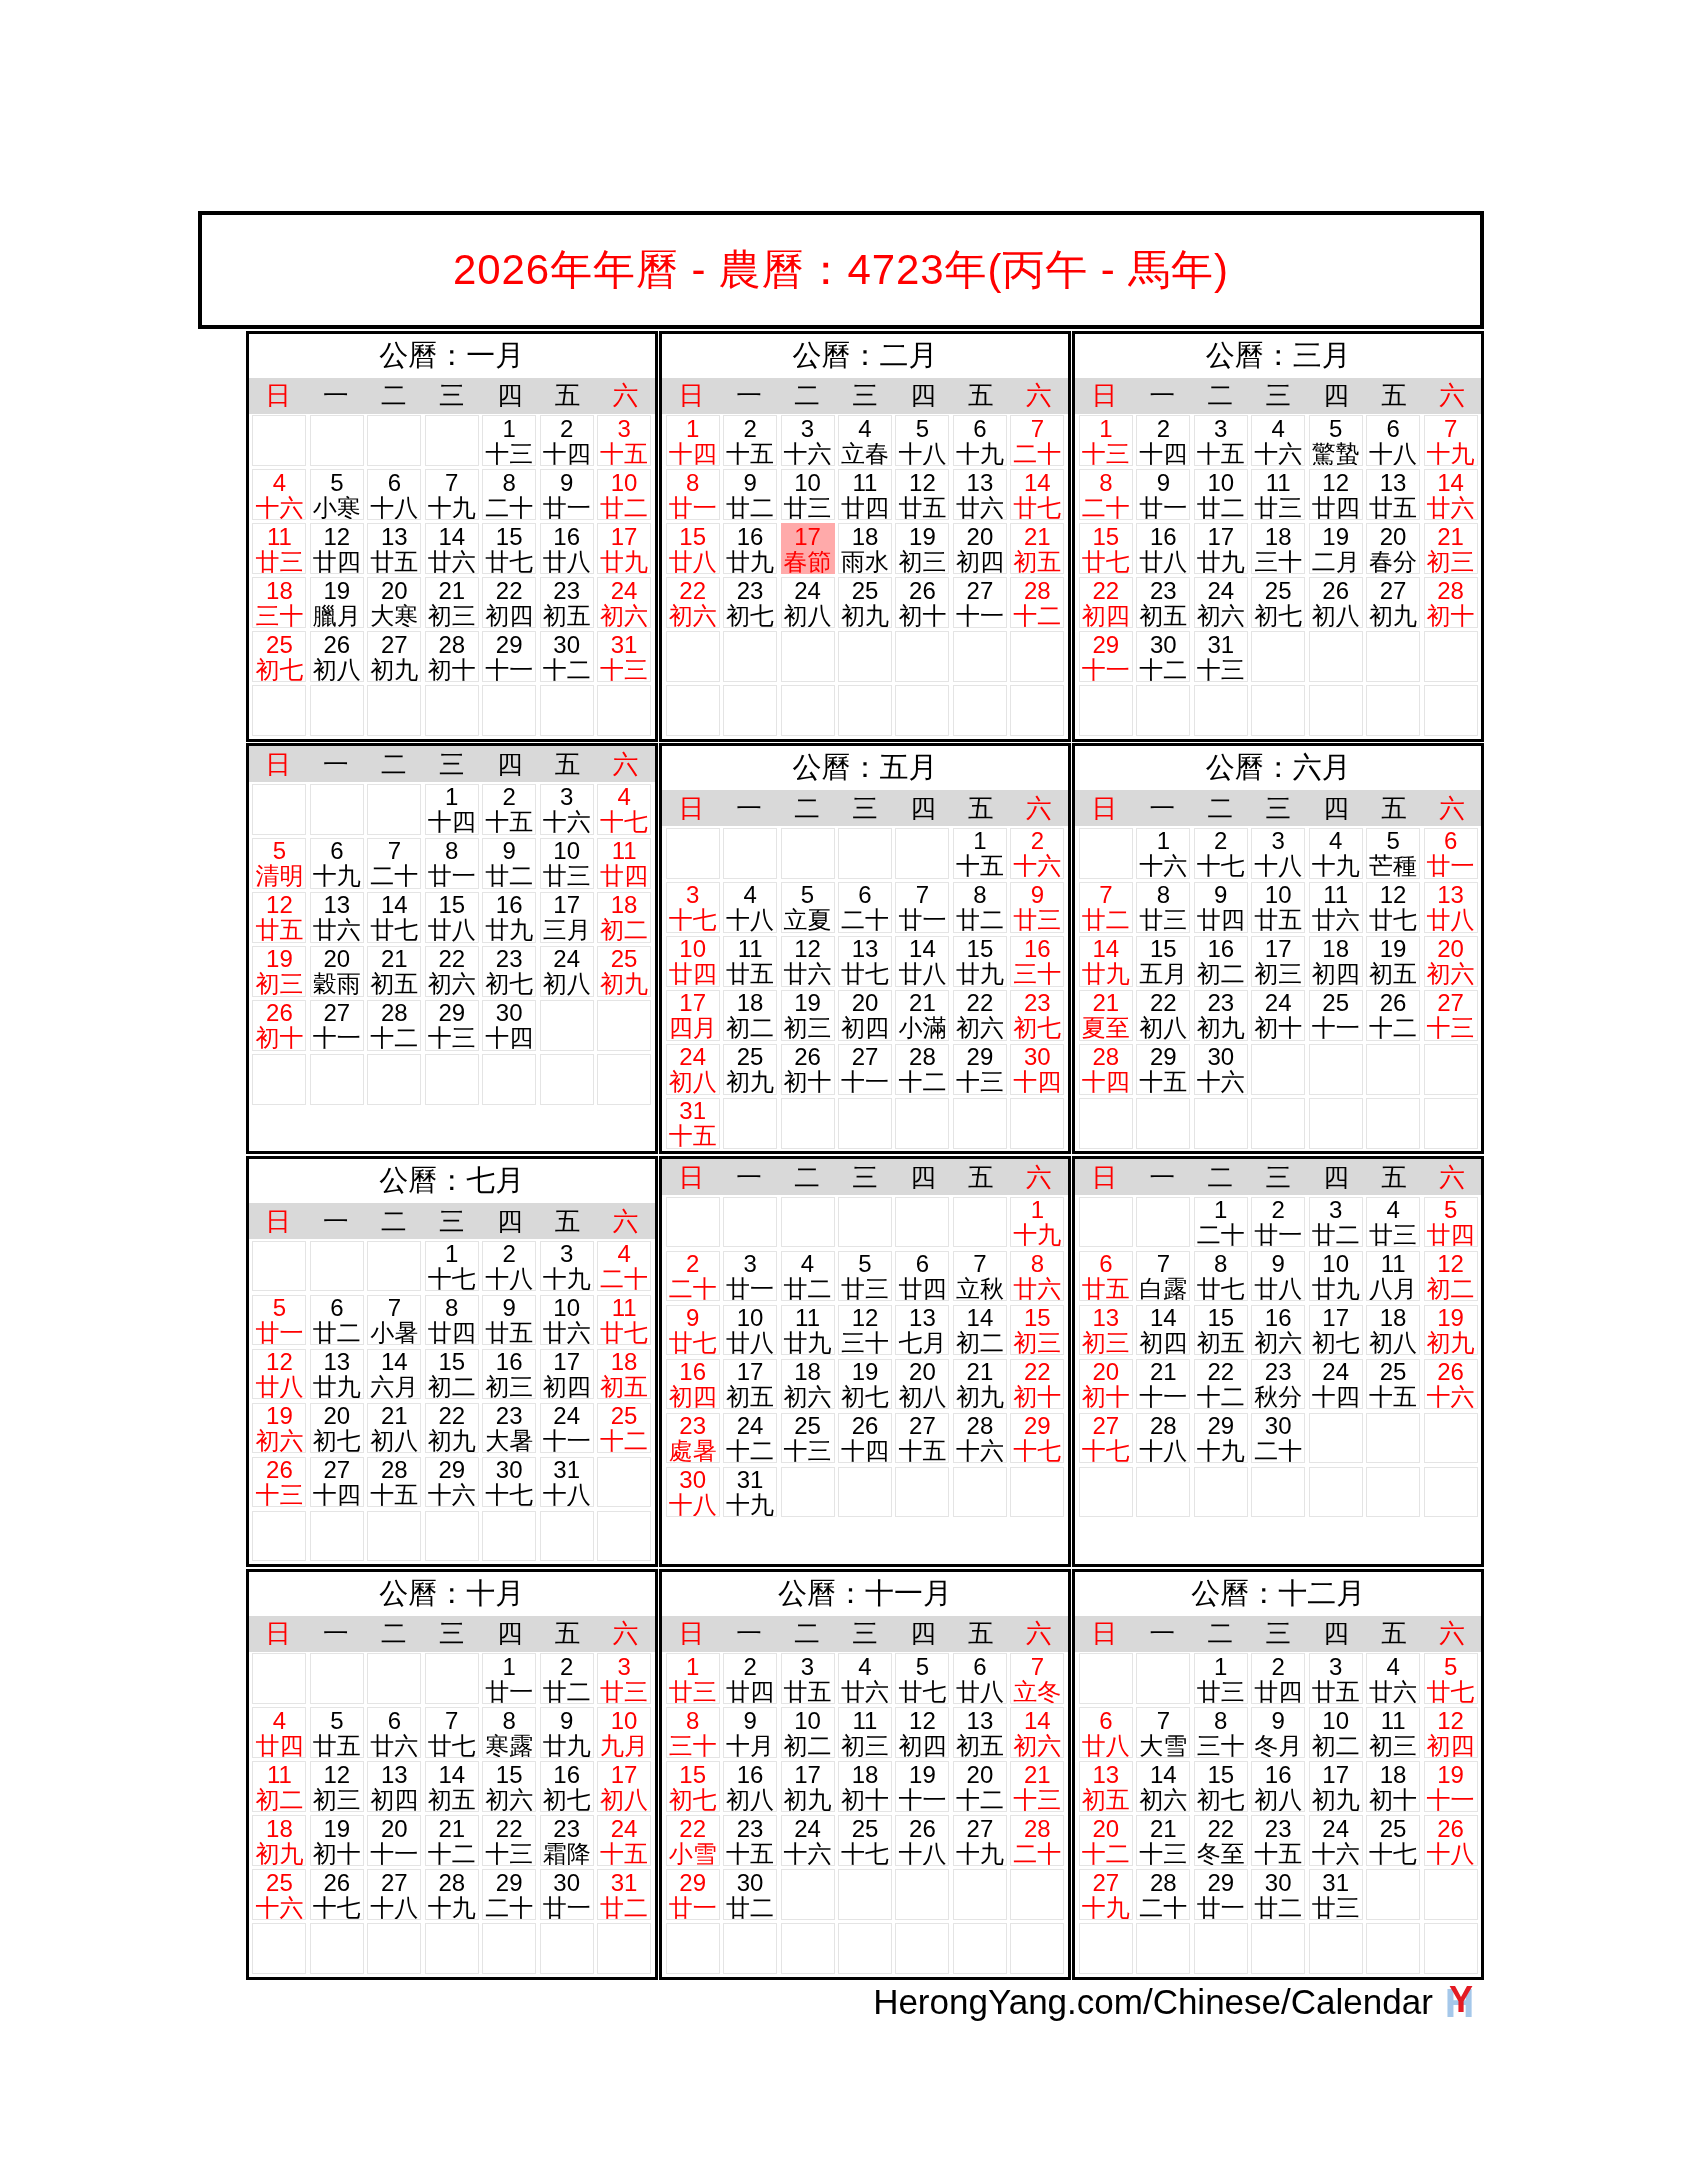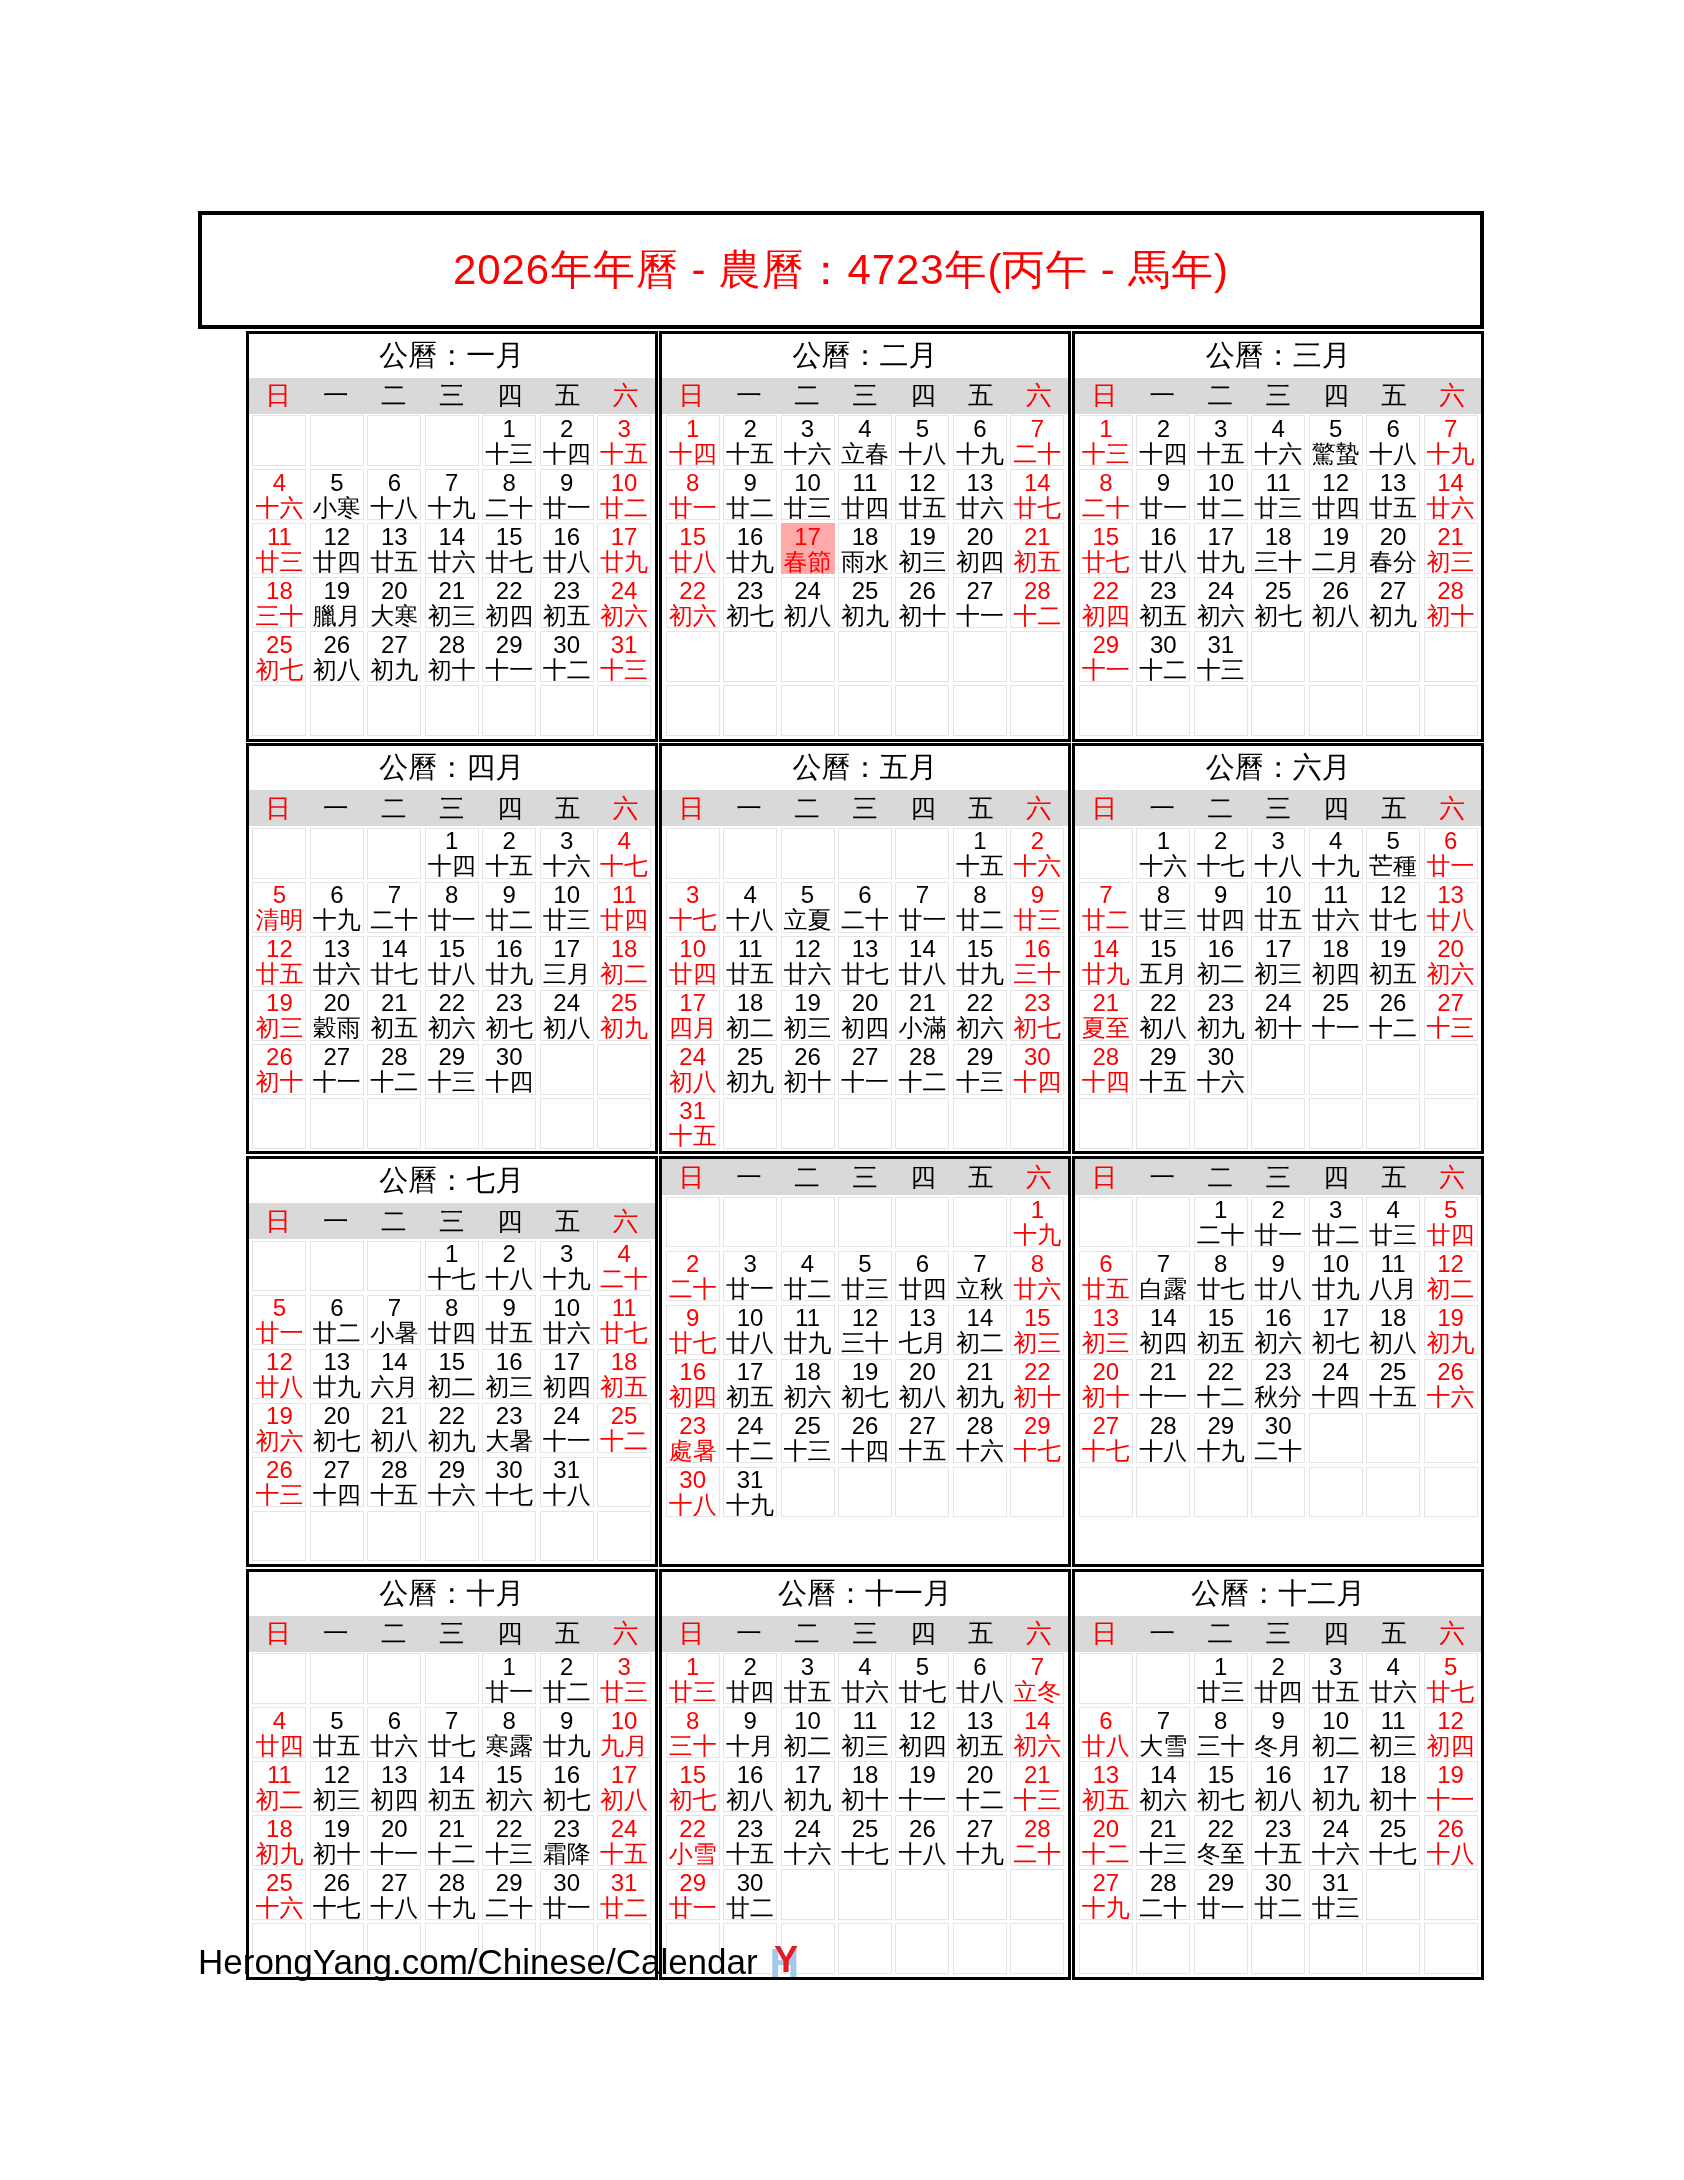--- a/index.html
+++ b/index.html
@@ -24,22 +24,22 @@
   .week{display:grid;grid-template-columns:repeat(7,1fr);height:54px;padding:0 1.7px;}
   .cell{
     margin:1.7px;border:1.7px solid #e4e4e4;background:#fff;
     display:flex;flex-direction:column;align-items:center;justify-content:center;
     font-size:24px;line-height:25px;color:#000;text-align:center;overflow:hidden;
   }
   .red{color:#ff0000;}
   .cell.red{color:#ff0000;}
   .cell.hl{background:#ffaaaa;border-color:#ffaaaa;color:#ff0000;}
   .footer{
-    position:absolute;top:1942px;left:198px;width:1286px;
-    font-size:35px;color:#000;
+    position:absolute;top:1982px;left:198px;width:1286px;
+    text-align:right;font-size:35px;color:#000;
   }
   .logo{display:inline-block;position:relative;width:41px;height:39px;vertical-align:-6.8px;margin-left:10.2px;}
   .logo .lh{position:absolute;left:1.7px;top:-1.7px;color:#a5c8ea;font-weight:bold;font-size:41px;font-family:"Liberation Sans",sans-serif;}
   .logo .ly{position:absolute;left:6px;top:-3.4px;color:#e31b23;font-weight:bold;font-size:36px;font-family:"Liberation Sans",sans-serif;}
 </style>
 </head>
 <body>
 
 <div class="cal">
   <div class="cal-title">2026年年曆 - 農曆：4723年(丙午 - 馬年)</div>
@@ -506,21 +506,20 @@
           <div class="cell red"></div>
           <div class="cell"></div>
           <div class="cell"></div>
           <div class="cell"></div>
           <div class="cell"></div>
           <div class="cell"></div>
           <div class="cell red"></div>
         </div>
       </div>
       <div class="month">
-        <div class="month-title">公曆：四月</div>
         <div class="weekday-row">
           <div class="red">日</div>
           <div>一</div>
           <div>二</div>
           <div>三</div>
           <div>四</div>
           <div>五</div>
           <div class="red">六</div>
         </div>
         <div class="week">

